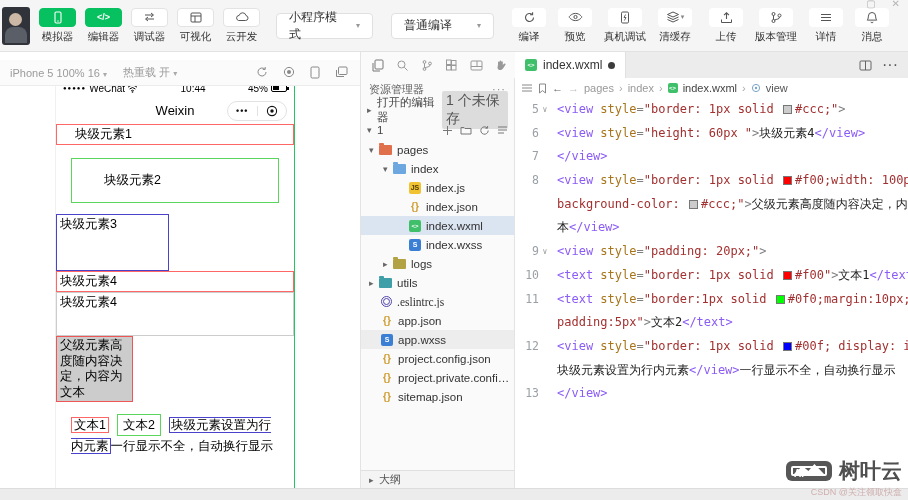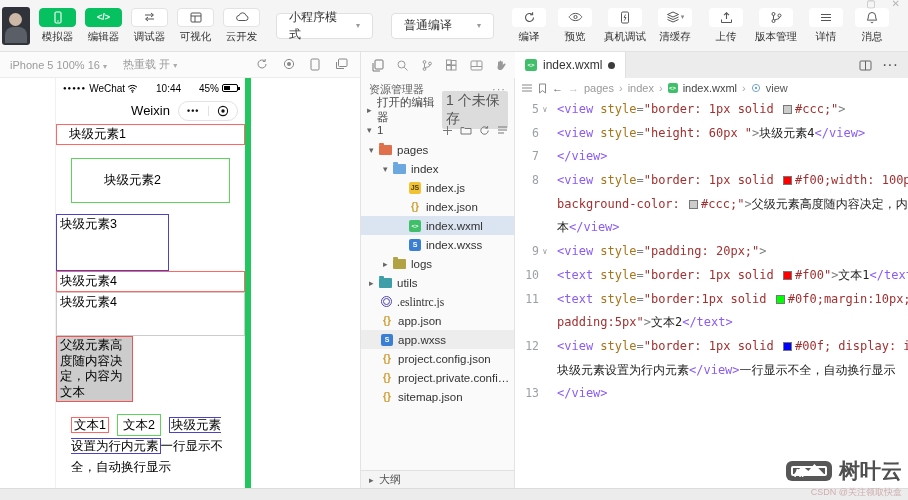--- a/index.html
+++ b/index.html
@@ -17,21 +17,21 @@
   .tsel { height:26px; background:#fff; border:1px solid #e0e0e0; border-radius:4px; display:flex; align-items:center; justify-content:space-between; padding:0 12px; font-size:12px; color:#333; cursor:pointer; }
   .tsel .caret { color:#999; font-size:8px; margin-left:8px; }
   .tact { display:flex; flex-direction:column; align-items:center; margin-left:12px; cursor:pointer; }
   .tact .ic { width:34px; height:19px; border-radius:4px; background:#fff; display:flex; align-items:center; justify-content:center; color:#555; }
   .tact .lb { font-size:10.5px; color:#333; margin-top:3px; white-space:nowrap; }
   .tright { margin-left:auto; display:flex; margin-right:19px; }
   .winctl { position:absolute; top:-2px; right:8px; display:flex; gap:16px; color:#b5b5b5; font-size:10px; }
   svg.i { display:block; }
 
   
-  .simbar { position:absolute; left:0; top:52px; width:360px; height:26px; background:#fbfbfb; border-bottom:1px solid #ececec; display:flex; align-items:center; font-size:11px; color:#9b9b9b; z-index:2; }
+  .simbar { position:absolute; left:0; top:60px; width:360px; height:26px; background:#fbfbfb; border-bottom:1px solid #ececec; display:flex; align-items:center; font-size:11px; color:#9b9b9b; z-index:2; }
   .simbar .dd { margin-left:10px; cursor:pointer; white-space:nowrap; }
   .simbar .dd .caret { font-size:8px; color:#aaa; }
   .simbar .icons { margin-left:auto; display:flex; gap:15px; margin-right:12px; }
   .simbar .icons span { cursor:pointer; }
 
   
   .activity { position:absolute; left:360px; top:52px; width:155px; height:26px; background:#fafafa; border-left:1px solid #e3e3e3; display:flex; align-items:center; gap:12px; padding-left:10px; color:#777; }
   .activity span { cursor:pointer; }
 
   
@@ -77,34 +77,34 @@
   .ct { white-space:pre; padding-left:6px; overflow:hidden; }
   .tk-t { color:#8b5cf6; }
   .tk-a { color:#a8751a; }
   .tk-s { color:#a33030; }
   .tk-p { color:#808080; }
   .tk-x { color:#222; }
   .sw { display:inline-block; width:9px; height:9px; border:1px solid #777; vertical-align:-1px; margin:0 3px 0 2px; }
 
   
   .simulator { position:absolute; left:0; top:78px; width:360px; height:410px; background:#fff; }
-  .phone { position:absolute; left:55px; top:0; width:196px; height:410px; border-left:1px solid #f0f0f0; border-right:6px solid #22c55e; background:#fff; }
+  .phone { position:absolute; left:55px; top:0; width:240px; height:410px; border-left:1px solid #f0f0f0; border-right:1px solid #22c55e; background:#fff; }
   .statusbar { height:20px; display:flex; align-items:center; padding:0 7px; font-size:10px; color:#000; }
   .statusbar .dots { font-size:6px; letter-spacing:1px; margin-right:3px; }
   .statusbar .time { flex:1; text-align:center; }
   .batt { width:16px; height:8px; border:1px solid #000; border-radius:2px; margin-left:3px; position:relative; }
   .batt:before { content:""; position:absolute; left:1px; top:1px; bottom:1px; width:45%; background:#000; }
   .batt:after { content:""; position:absolute; right:-3px; top:2px; width:2px; height:3px; background:#000; }
   .navbar { height:26px; position:relative; text-align:center; font-size:13px; line-height:26px; color:#000; }
   .capsule { position:absolute; right:7px; top:3px; width:60px; height:20px; border:1px solid #e2e2e2; border-radius:10px; background:#fff; display:flex; cursor:pointer; }
   .capsule .half { flex:1; display:flex; align-items:center; justify-content:center; }
   .capsule .div { width:1px; background:#e2e2e2; margin:4px 0; }
   .capsule .menu-dots { font-size:9px; letter-spacing:1px; color:#111; font-weight:bold; }
   .pcontent { font-size:12.5px; color:#000; }
-  .b1  { border:1px solid #f66; padding:1px 12px; }
+  .b1  { border:1px solid #f66; padding:1px 18px; }
   .pad1 { padding:13px 15px 11px; }
   .b2  { border:1px solid #5ad65a; padding:13px 0 13px 32px; }
   .b3  { border:1px solid #4b42cc; width:113px; height:57px; padding:1px 3px; }
   .b4  { border:1px solid #f66; padding:1px 3px; }
   .b4c { border:1px solid #ccc; height:44px; padding:1px 3px; }
   .parentbox { border:1px solid #e55; background:#ccc; width:77px; padding:1px 3px; line-height:15.5px; }
   .pad2 { padding:13px 15px; line-height:21px; }
   .t1 { border:1px solid #f66; padding:0 2px; }
   .t2 { border:1px solid #5ad65a; margin:0 8px; padding:3px 5px; }
   .inl { border:1px solid #4b42cc; padding:0 1px; }

